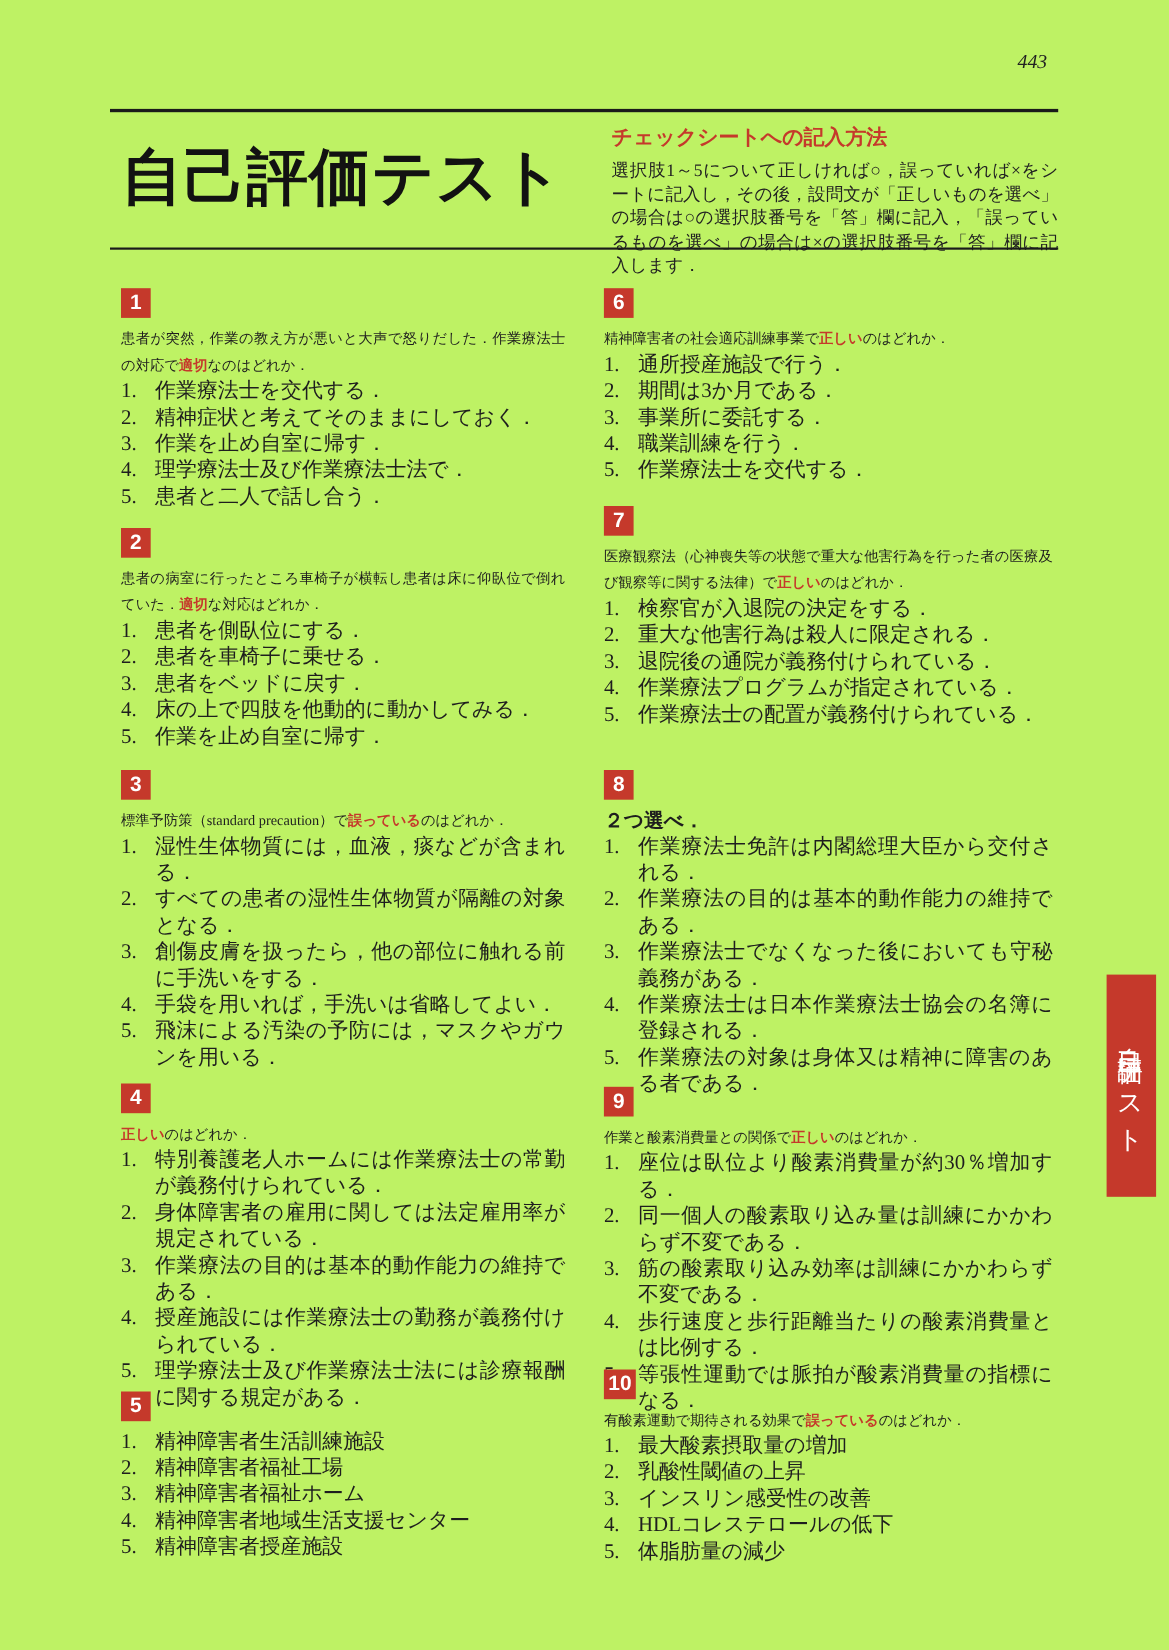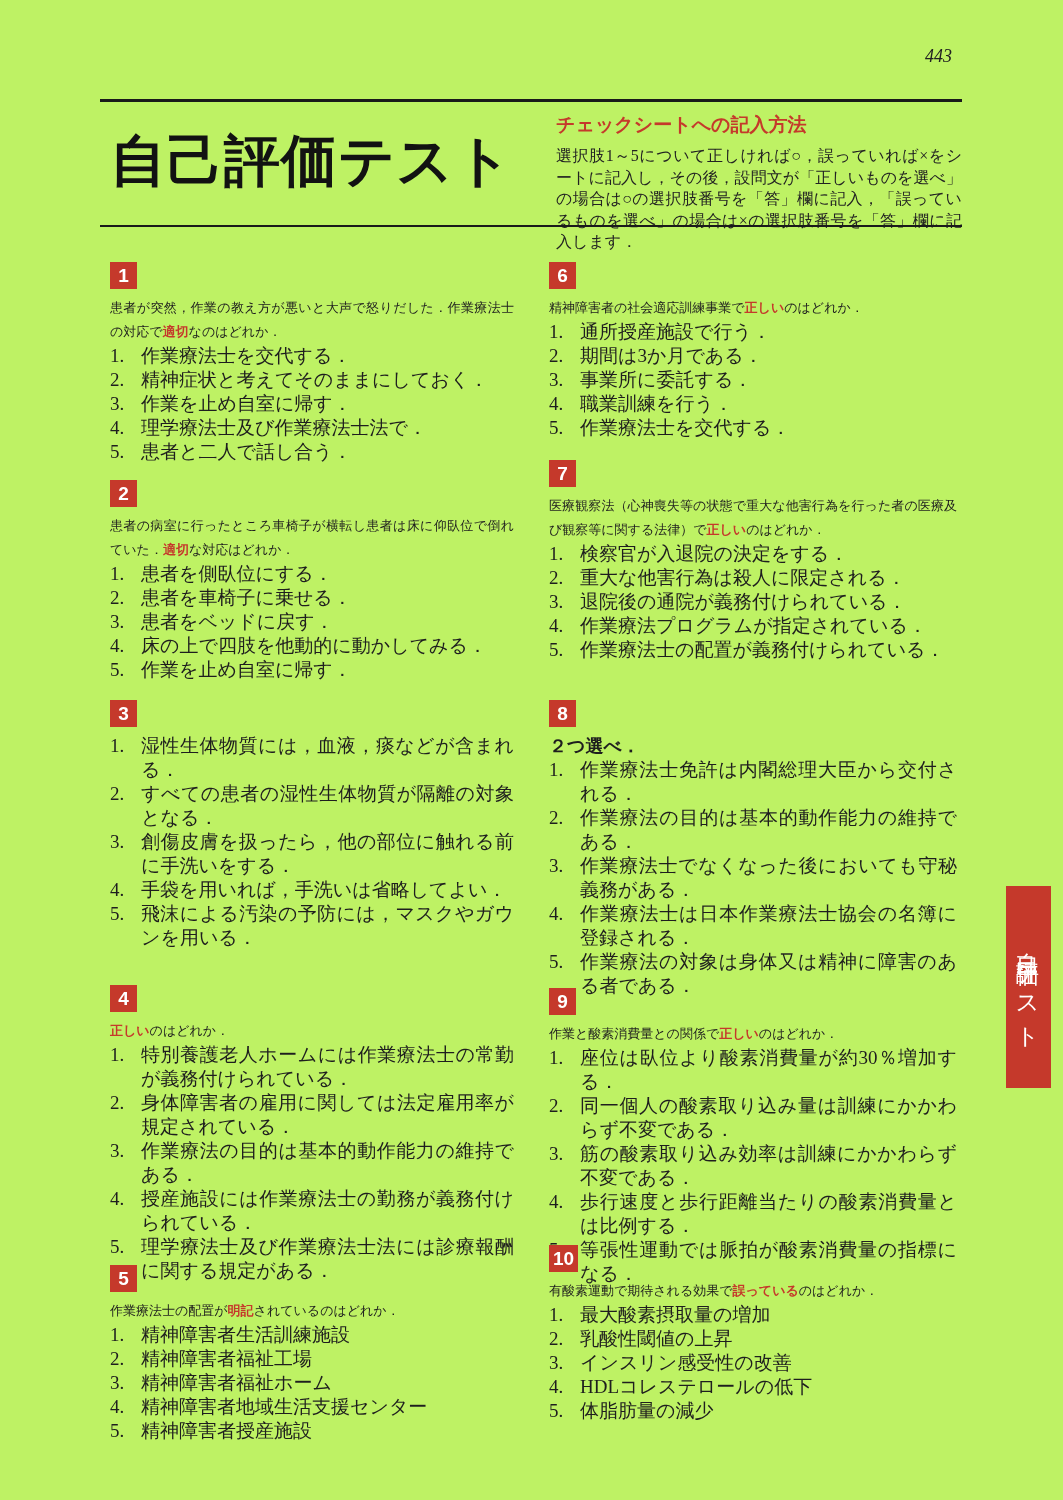--- a/index.html
+++ b/index.html
@@ -131,20 +131,21 @@
           </div>
           <div class="choice">
             <span class="choice-num">5.</span>
             <span class="choice-text">作業を止め自室に帰す．</span>
           </div>
         </div>
   </section>
 
   <section class="question q3 left">
     <div class="q-badge">3</div>
+    <p class="q-stem"><span class="seg">標準予防策（standard precaution）で</span><span class="kw">誤っている</span><span class="seg">のはどれか．</span></p>
 
     <div class="q-choices">
           <div class="choice">
             <span class="choice-num">1.</span>
             <span class="choice-text">湿性生体物質には，血液，痰などが含まれる．</span>
           </div>
           <div class="choice">
             <span class="choice-num">2.</span>
             <span class="choice-text">すべての患者の湿性生体物質が隔離の対象となる．</span>
           </div>
@@ -186,21 +187,20 @@
           </div>
           <div class="choice">
             <span class="choice-num">5.</span>
             <span class="choice-text">理学療法士及び作業療法士法には診療報酬に関する規定がある．</span>
           </div>
         </div>
   </section>
 
   <section class="question q5 left">
     <div class="q-badge">5</div>
-    <p class="q-stem"><span class="seg">作業療法士の配置が</span><span class="kw">明記</span><span class="seg">されているのはどれか．</span></p>
 
     <div class="q-choices">
           <div class="choice">
             <span class="choice-num">1.</span>
             <span class="choice-text">精神障害者生活訓練施設</span>
           </div>
           <div class="choice">
             <span class="choice-num">2.</span>
             <span class="choice-text">精神障害者福祉工場</span>
           </div>

